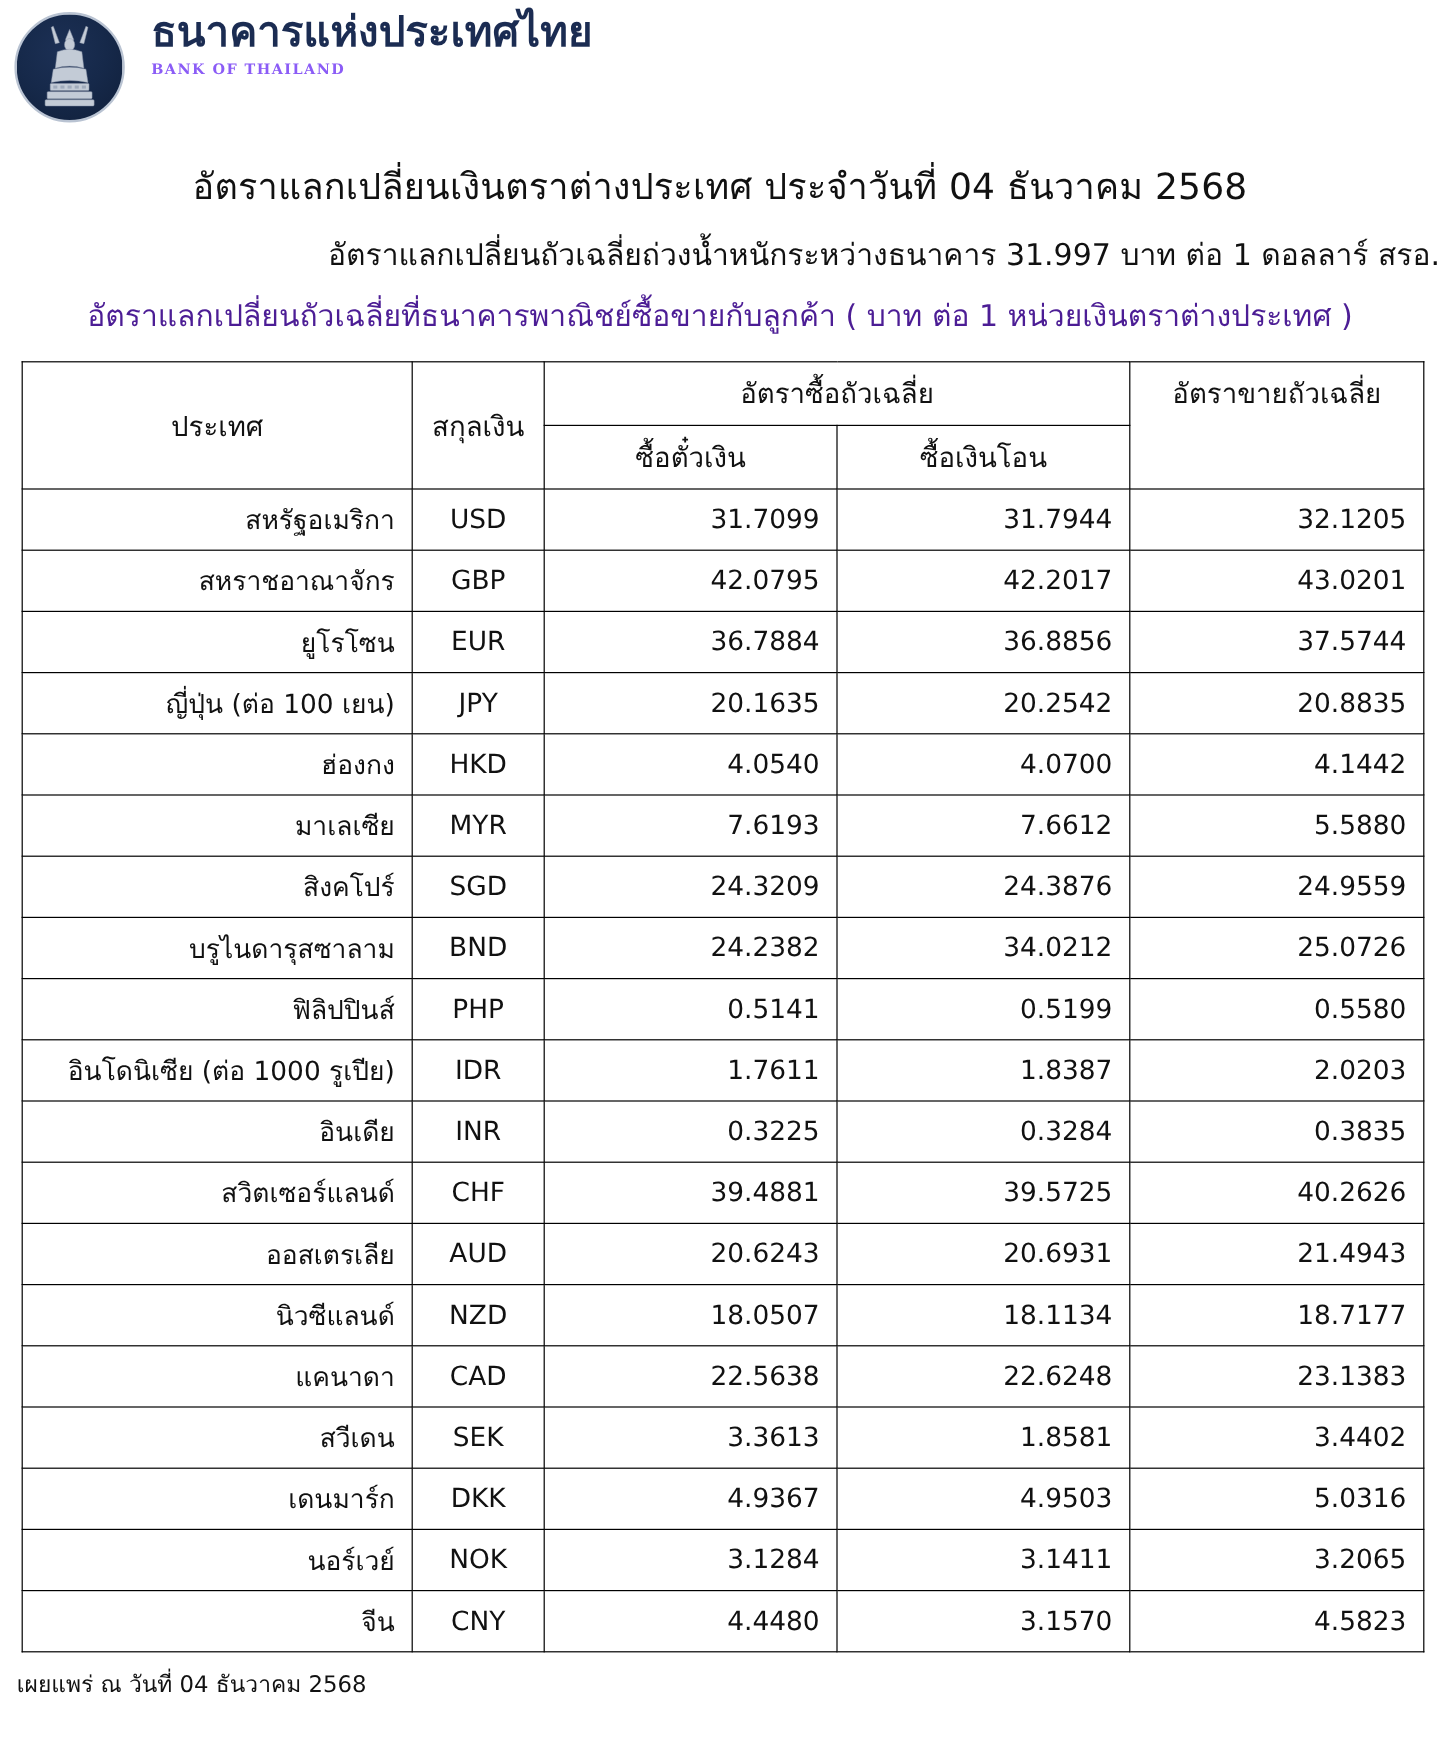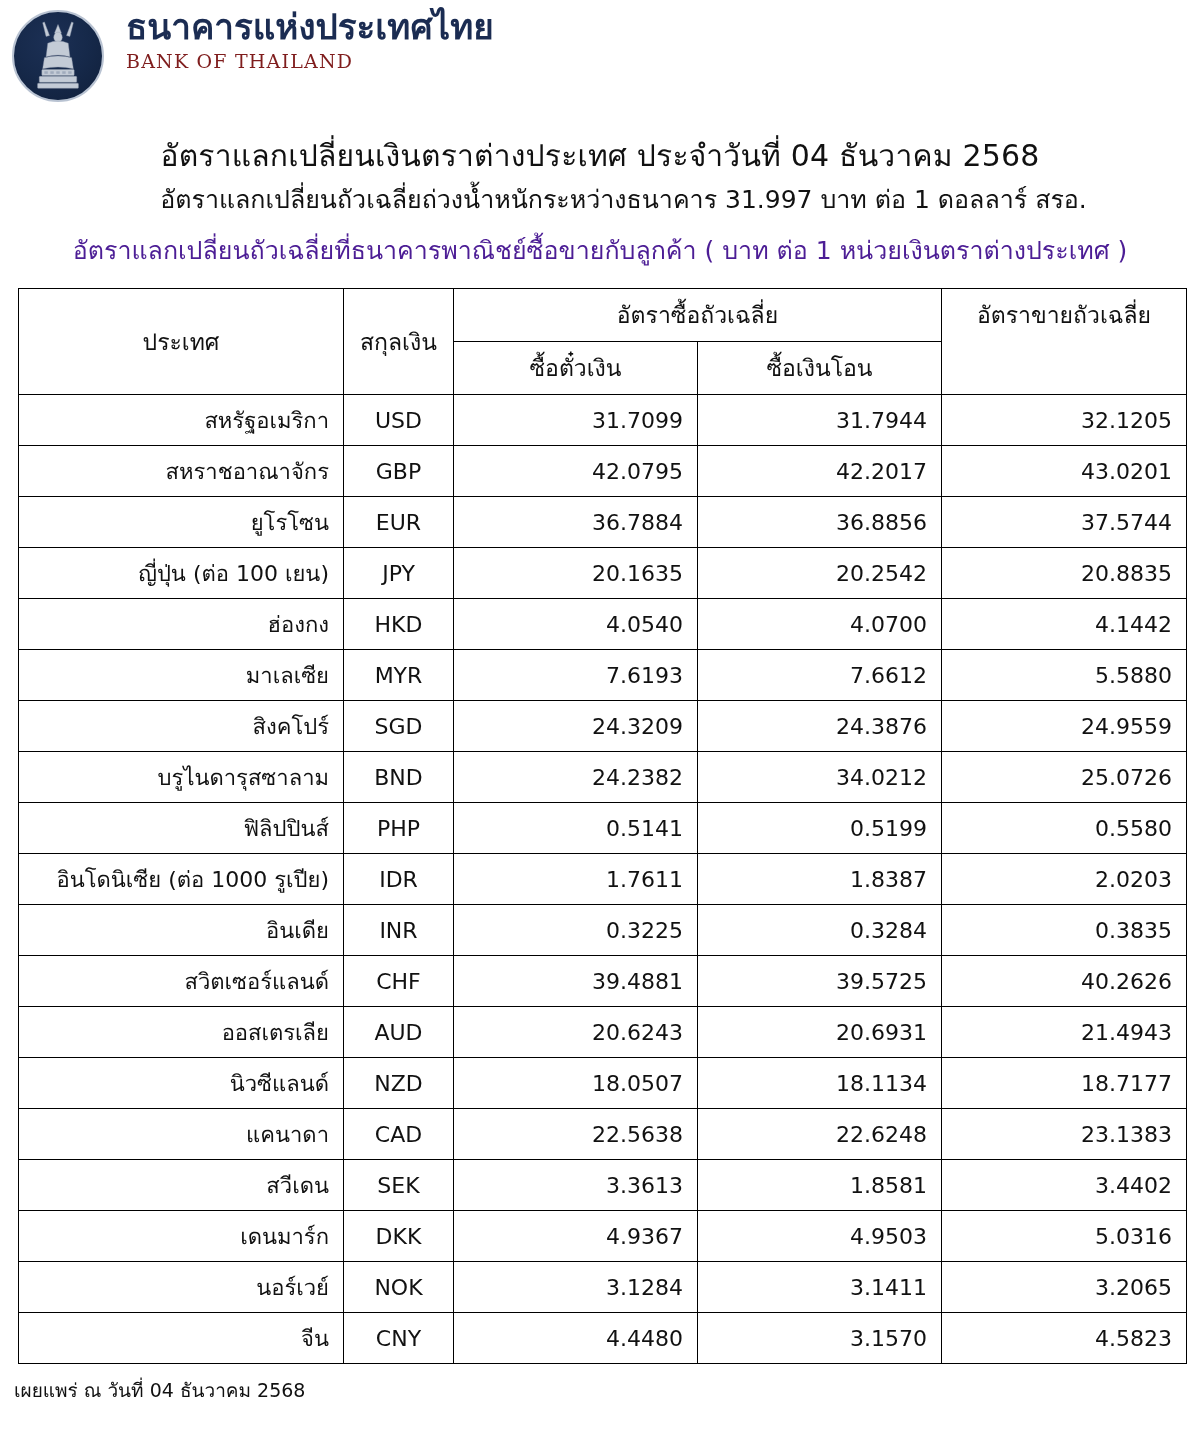--- a/index.html
+++ b/index.html
@@ -48,45 +48,46 @@
   }
   .brand-th {
     font-size: 35px;
     font-weight: 700;
     color: #1b2c52;
     letter-spacing: 0px;
     white-space: nowrap;
   }
   .brand-en {
     font-family: "DejaVu Serif", "Liberation Serif", serif;
-    font-size: 19px;
-    font-weight: 400;
-    color: #7f1d1d;
+    font-size: 12px;
+    font-weight: 700;
+    color: #8b5cf6;
     letter-spacing: 1.2px;
     margin-top: 7px;
     white-space: nowrap;
   }
 
   
   .titles {
     padding: 22px 0 0 0;
   }
   .title-main {
     text-align: center;
     font-size: 30px;
     font-weight: 400;
     color: #111;
     letter-spacing: .2px;
     white-space: nowrap;
   }
   .title-sub1 {
-    text-align: center;
+    text-align: right;
     font-size: 25px;
     font-weight: 400;
     color: #111;
+    margin-top: 13px;
     white-space: nowrap;
     padding-left: 47px;
   }
   .title-sub2 {
     text-align: center;
     font-size: 25px;
     font-weight: 400;
     color: #4c1d95;
     margin-top: 11px;
     white-space: nowrap;

